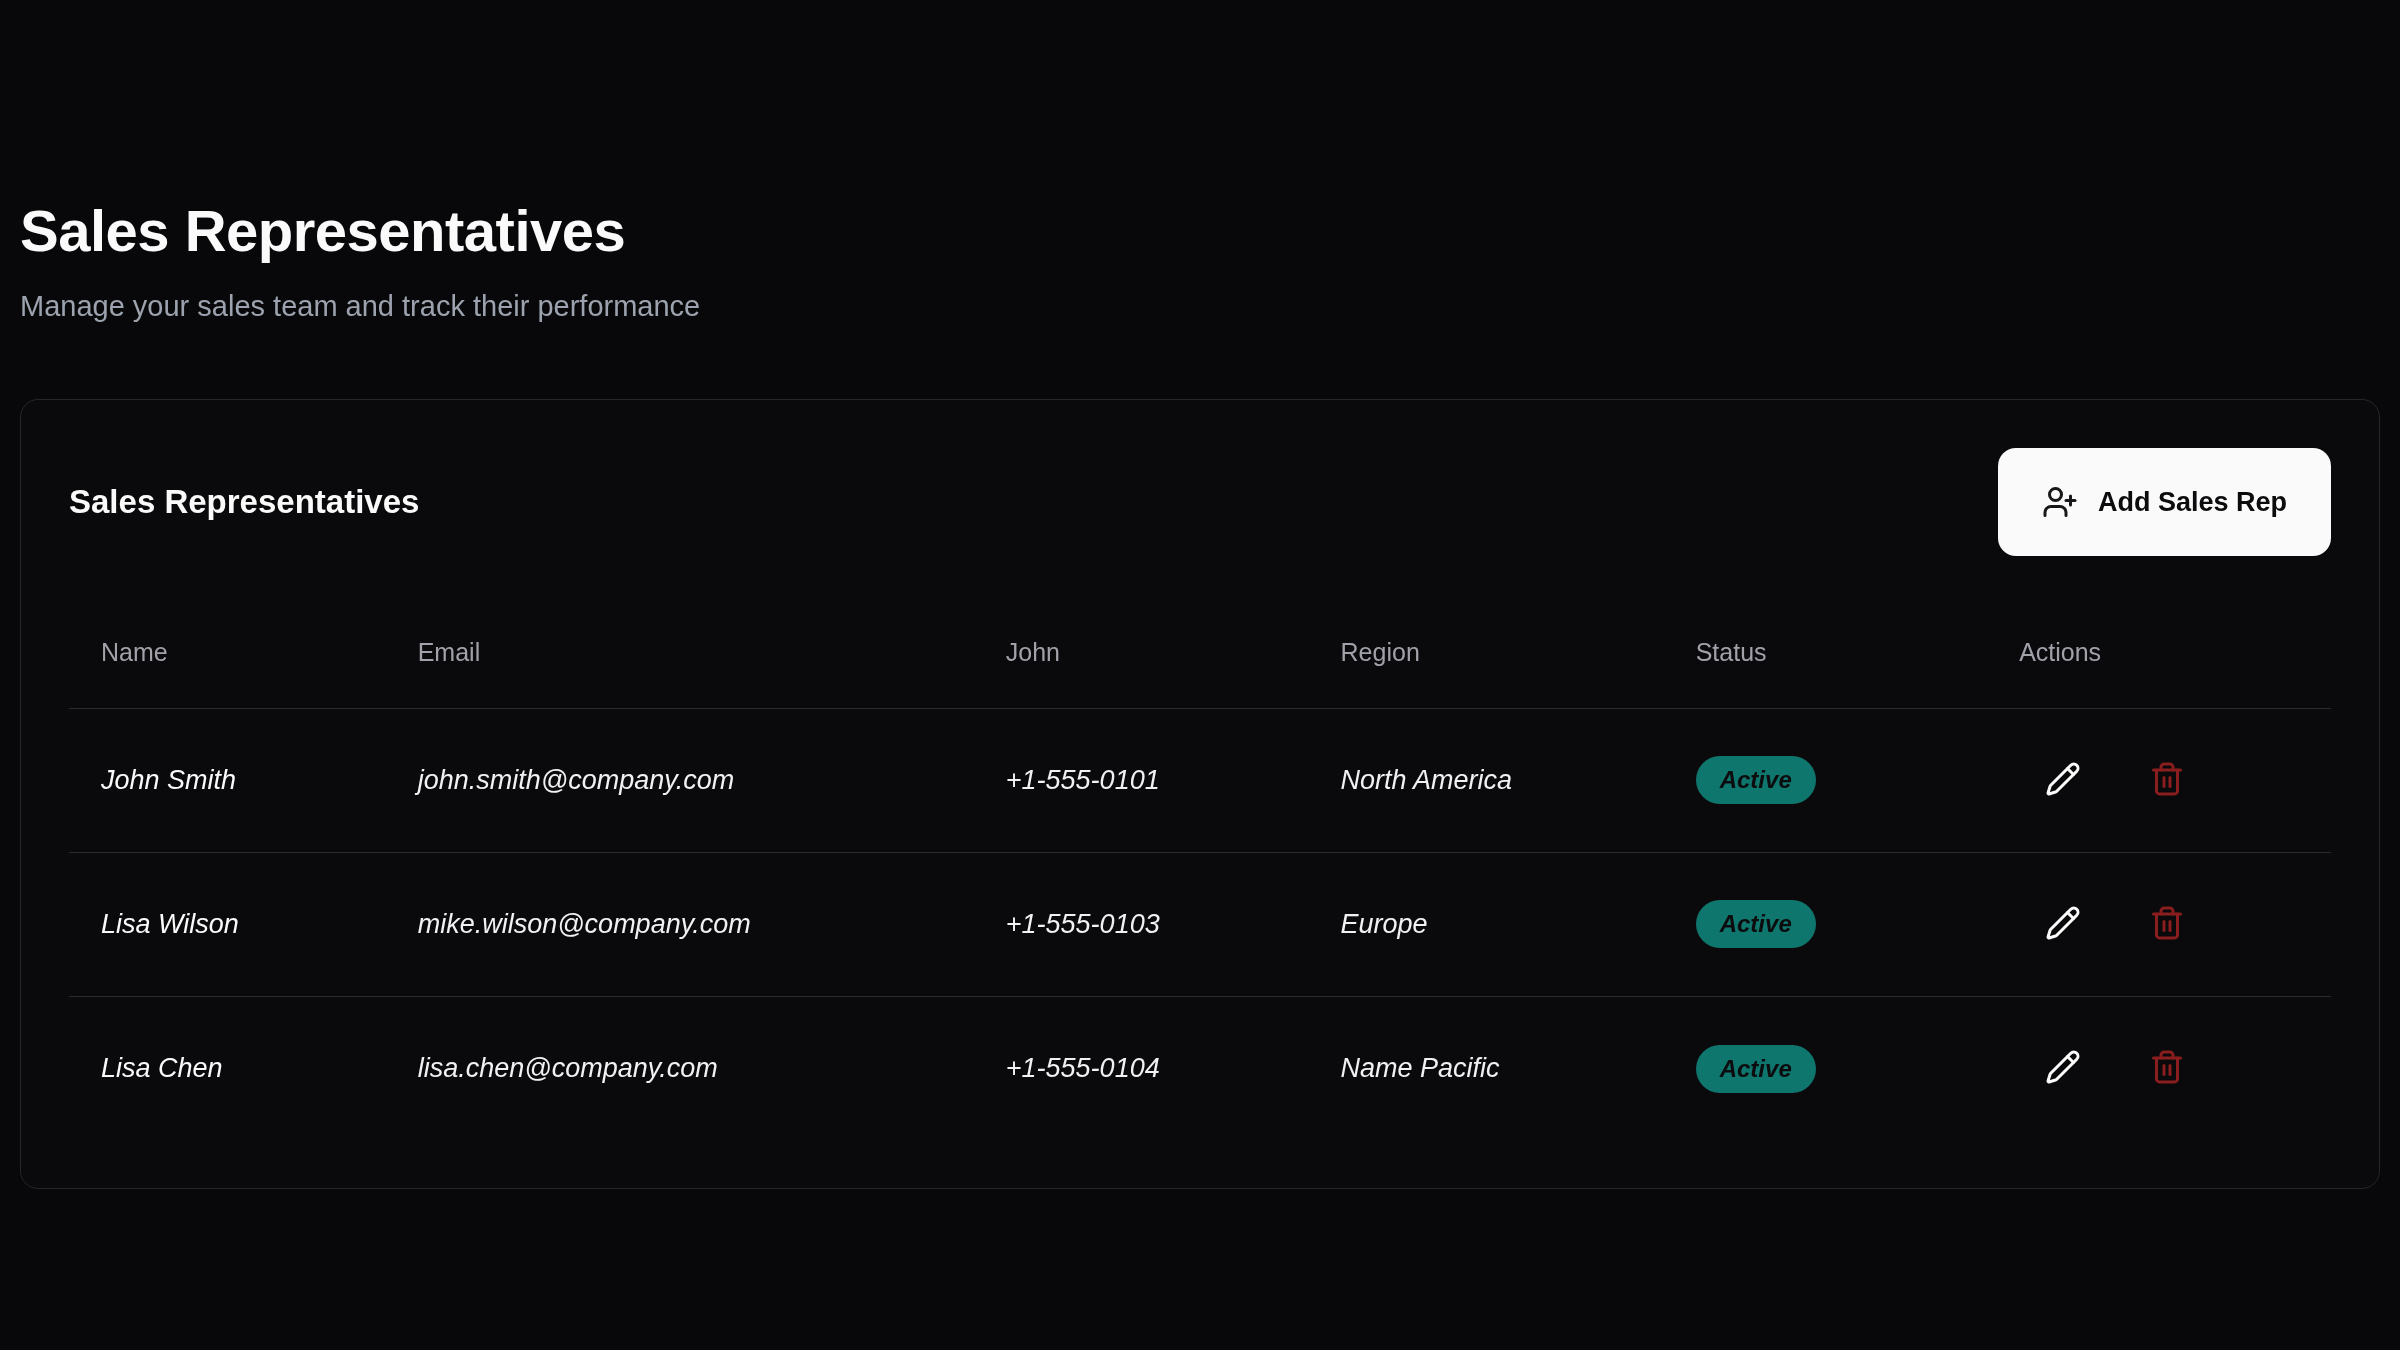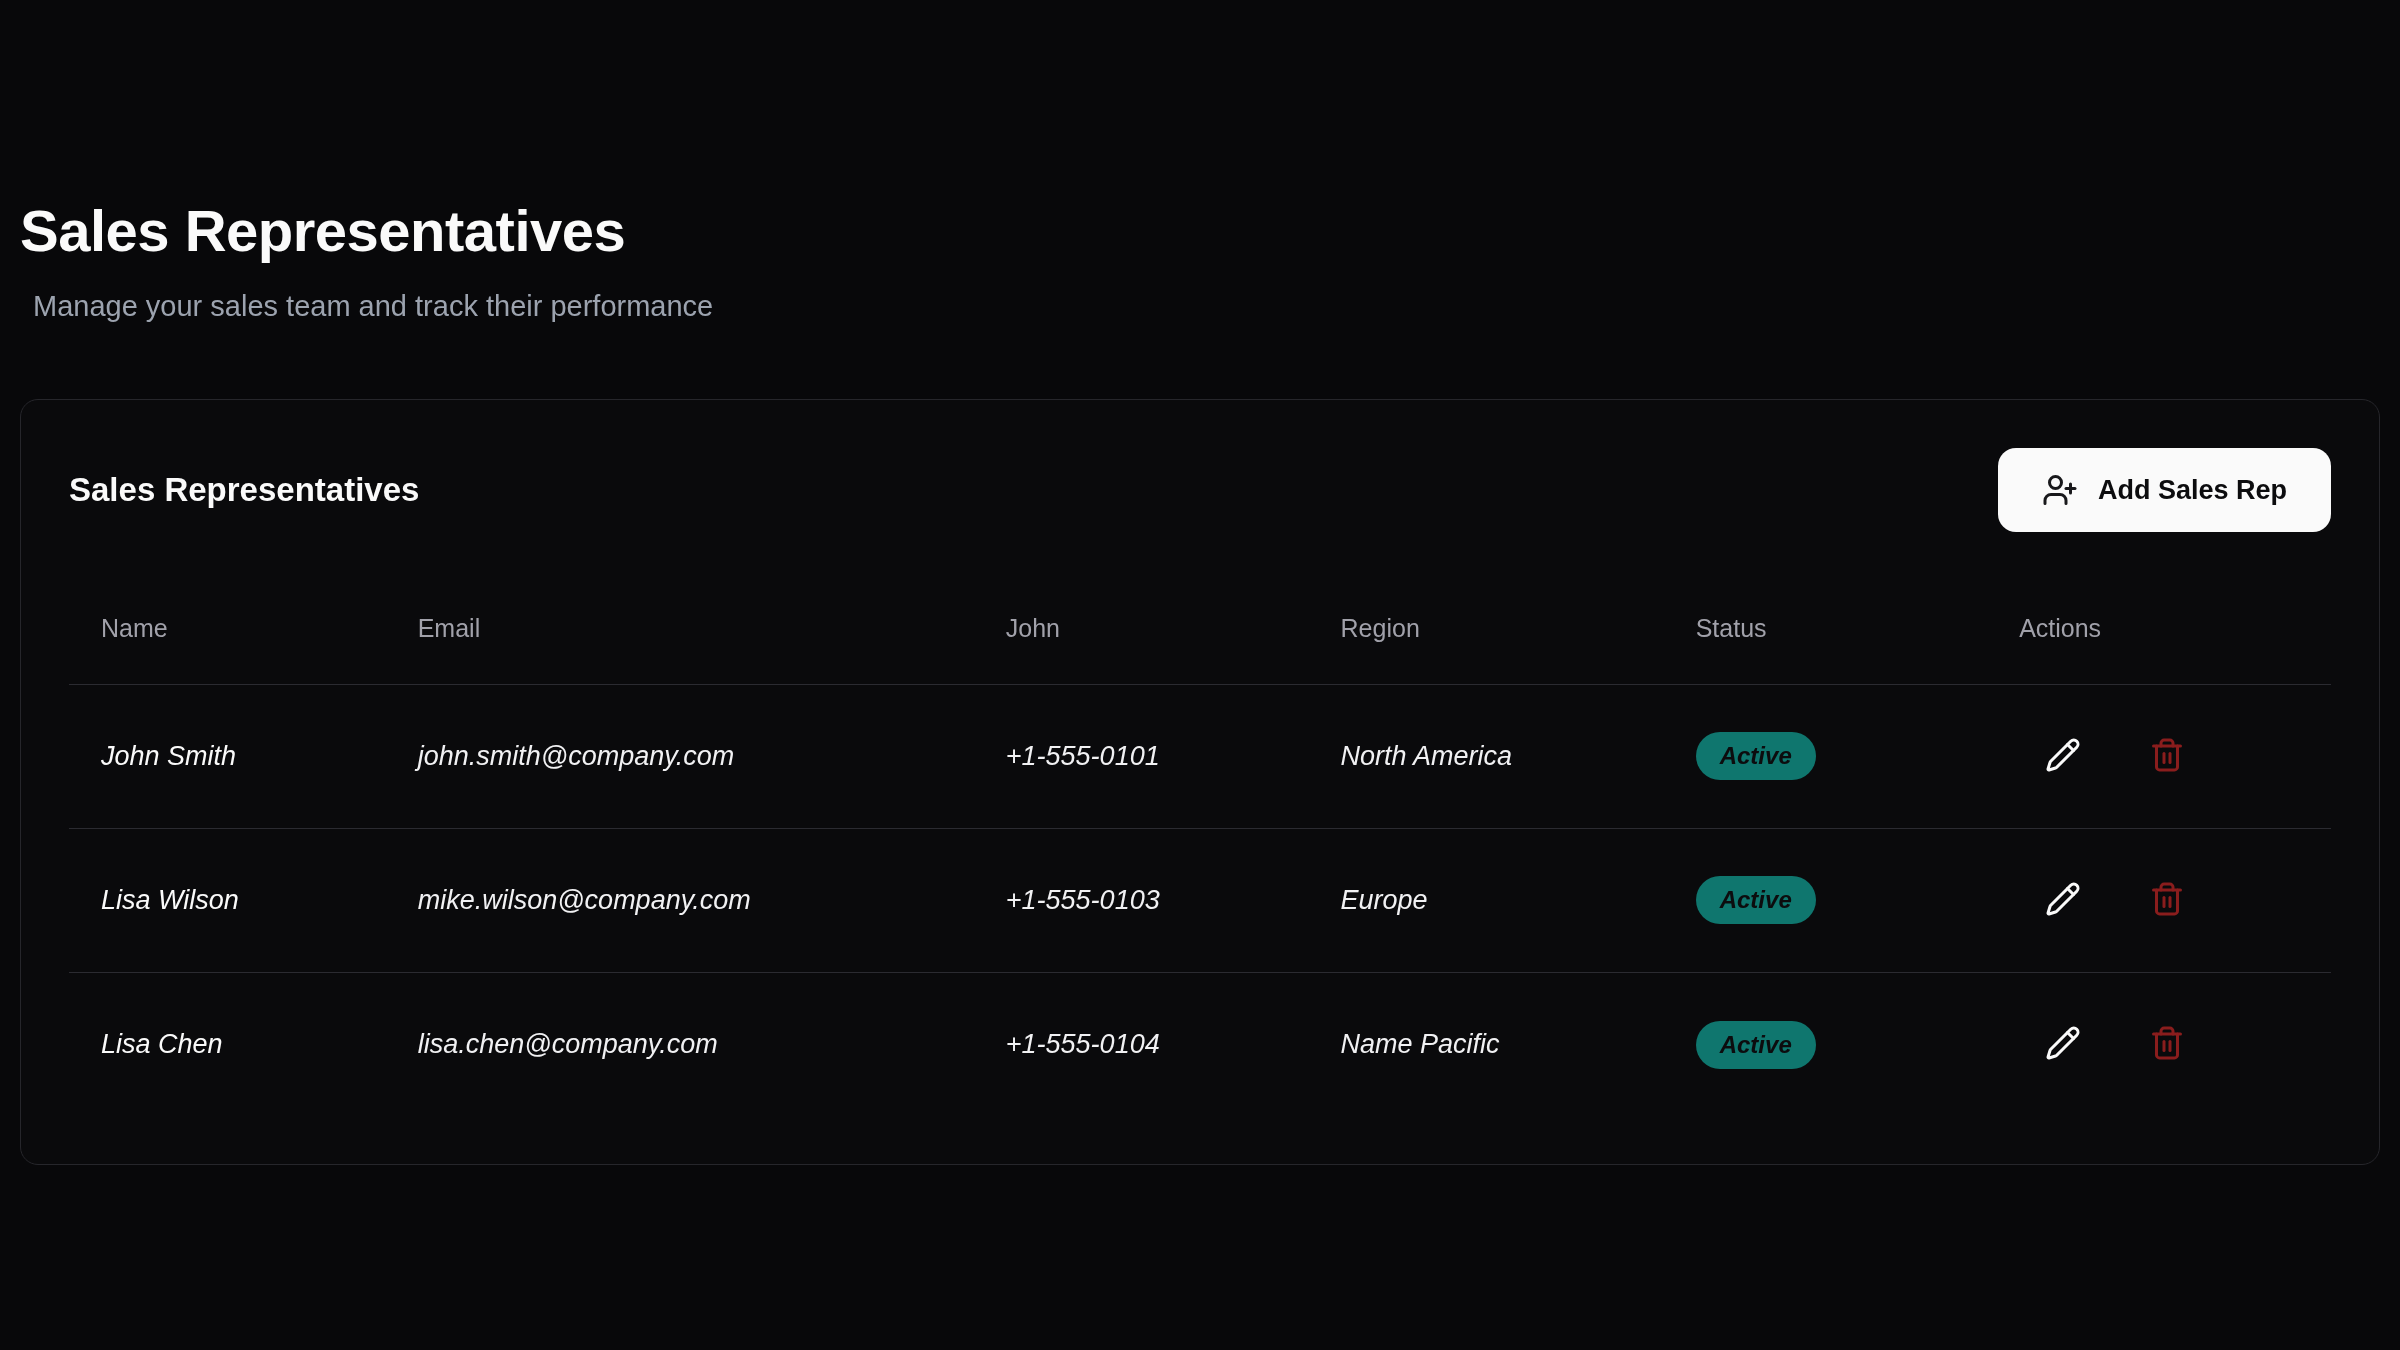--- a/index.html
+++ b/index.html
@@ -16,21 +16,21 @@
 
   .page-title {
     margin: 0;
     font-size: 58px;
     line-height: 1.15;
     font-weight: 700;
     letter-spacing: -0.5px;
     color: #fafafa;
   }
   .page-subtitle {
-    margin: 24px 13px 0;
+    margin: 24px 0 0;
     font-size: 29px;
     line-height: 1.2;
     font-weight: 400;
     color: #9ca3af;
   }
 
   .card {
     margin-top: 76px;
     background: #0a0a0c;
     border: 1px solid #26262b;
@@ -46,21 +46,21 @@
   .card-title {
     margin: 0;
     font-size: 33px;
     font-weight: 700;
     color: #fafafa;
   }
   .add-btn {
     display: inline-flex;
     align-items: center;
     gap: 20px;
-    height: 84px;
+    height: 108px;
     padding: 0 44px;
     border: none;
     border-radius: 18px;
     background: #fafafa;
     color: #0c0c0e;
     font-family: "Liberation Sans", sans-serif;
     font-size: 27px;
     font-weight: 600;
     cursor: pointer;
   }

